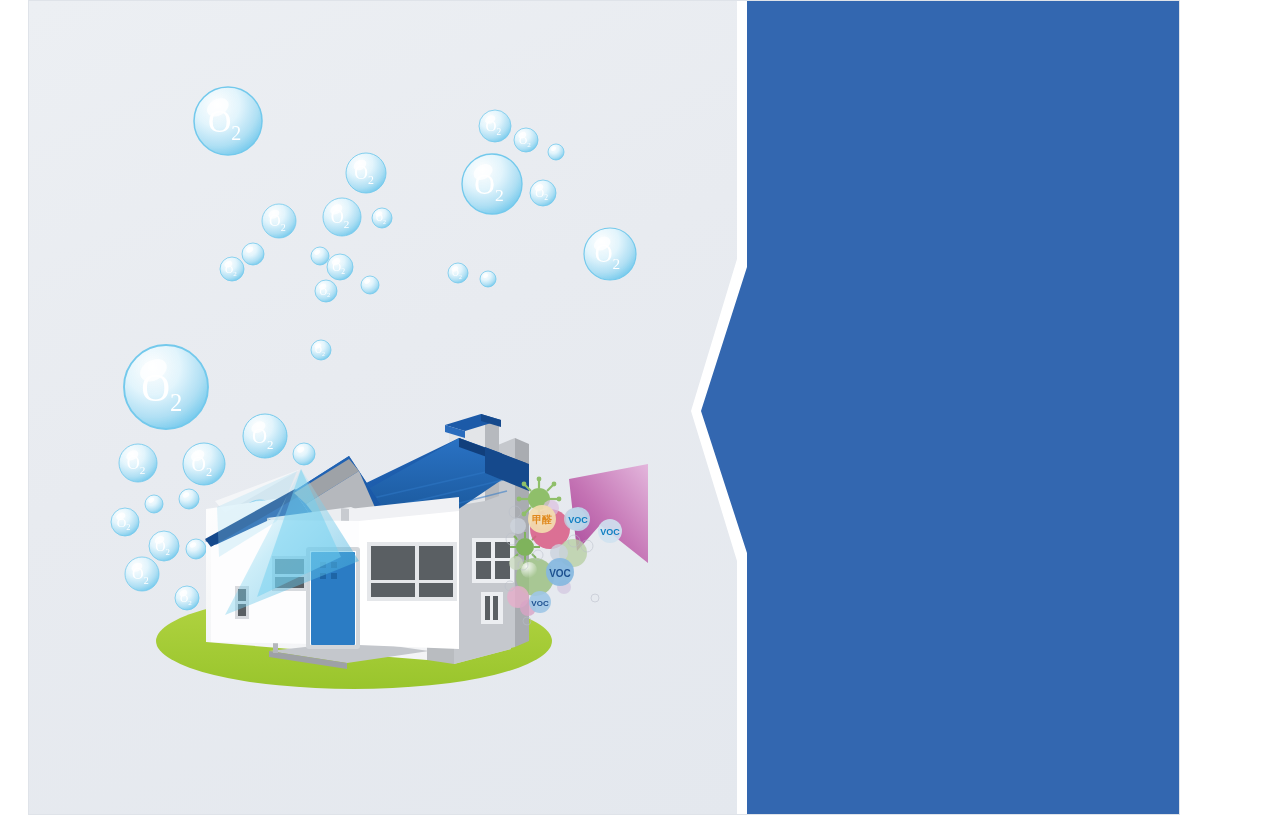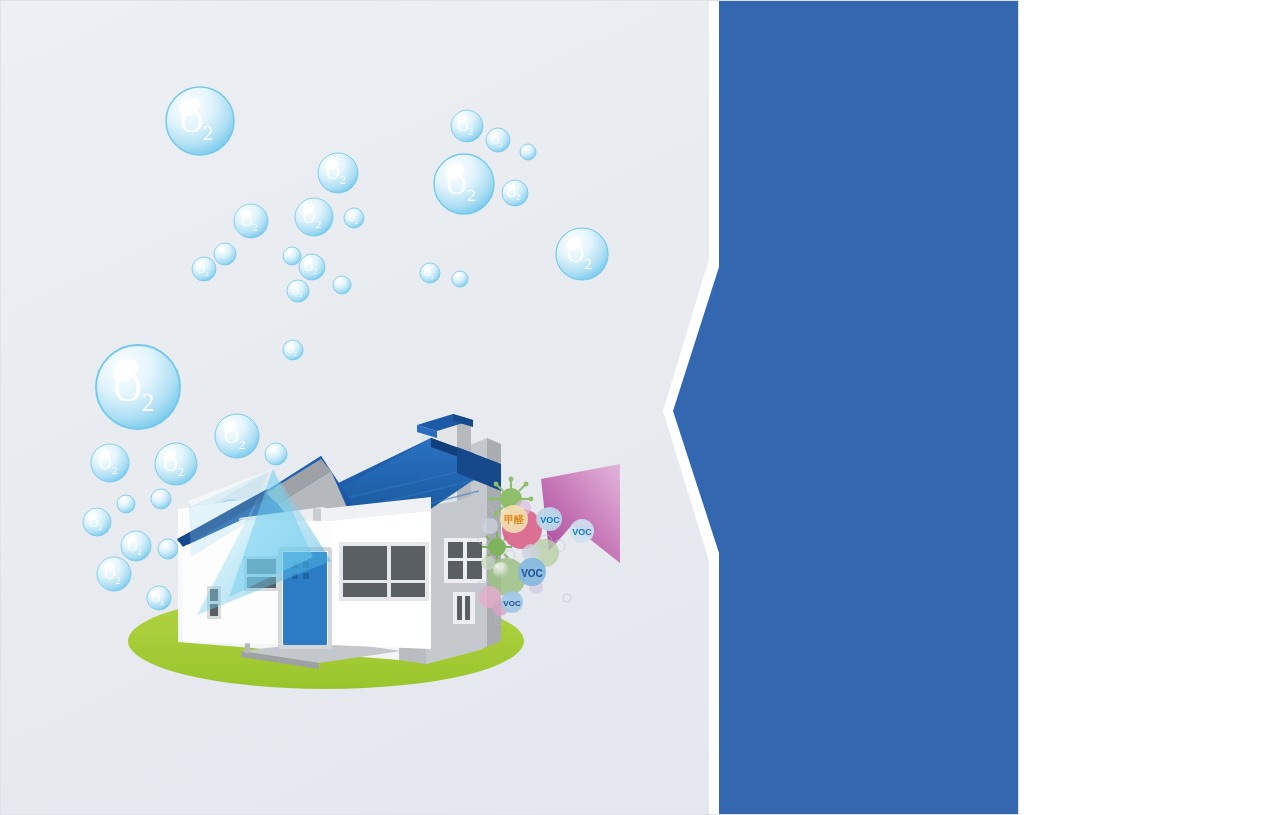--- a/index.html
+++ b/index.html
@@ -3,24 +3,25 @@
 <meta charset="utf-8">
 <title>Air Ventilation Slide</title>
 <style>
   * { margin:0; padding:0; box-sizing:border-box; }
   html,body{
     width:1280px; height:815px; overflow:hidden;
     font-family:"Liberation Sans","DejaVu Sans",sans-serif;
   }
   #slide{
     position:relative;
-    width:1019px; height:815px;
+    width:1152px; height:815px;
     background:#404040;
     overflow:hidden;
     border:1px solid #dfe3e9;
+    margin-left:28px;
   }
   
   #left-panel{
     position:absolute; left:0; top:0; width:720px; height:815px;
     background:linear-gradient(155deg,#eceff3 0%,#e8ebf0 45%,#e4e8ee 100%);
   }
   #art{ position:absolute; left:0; top:0; width:720px; height:815px; }
 
   
   #right-panel{

